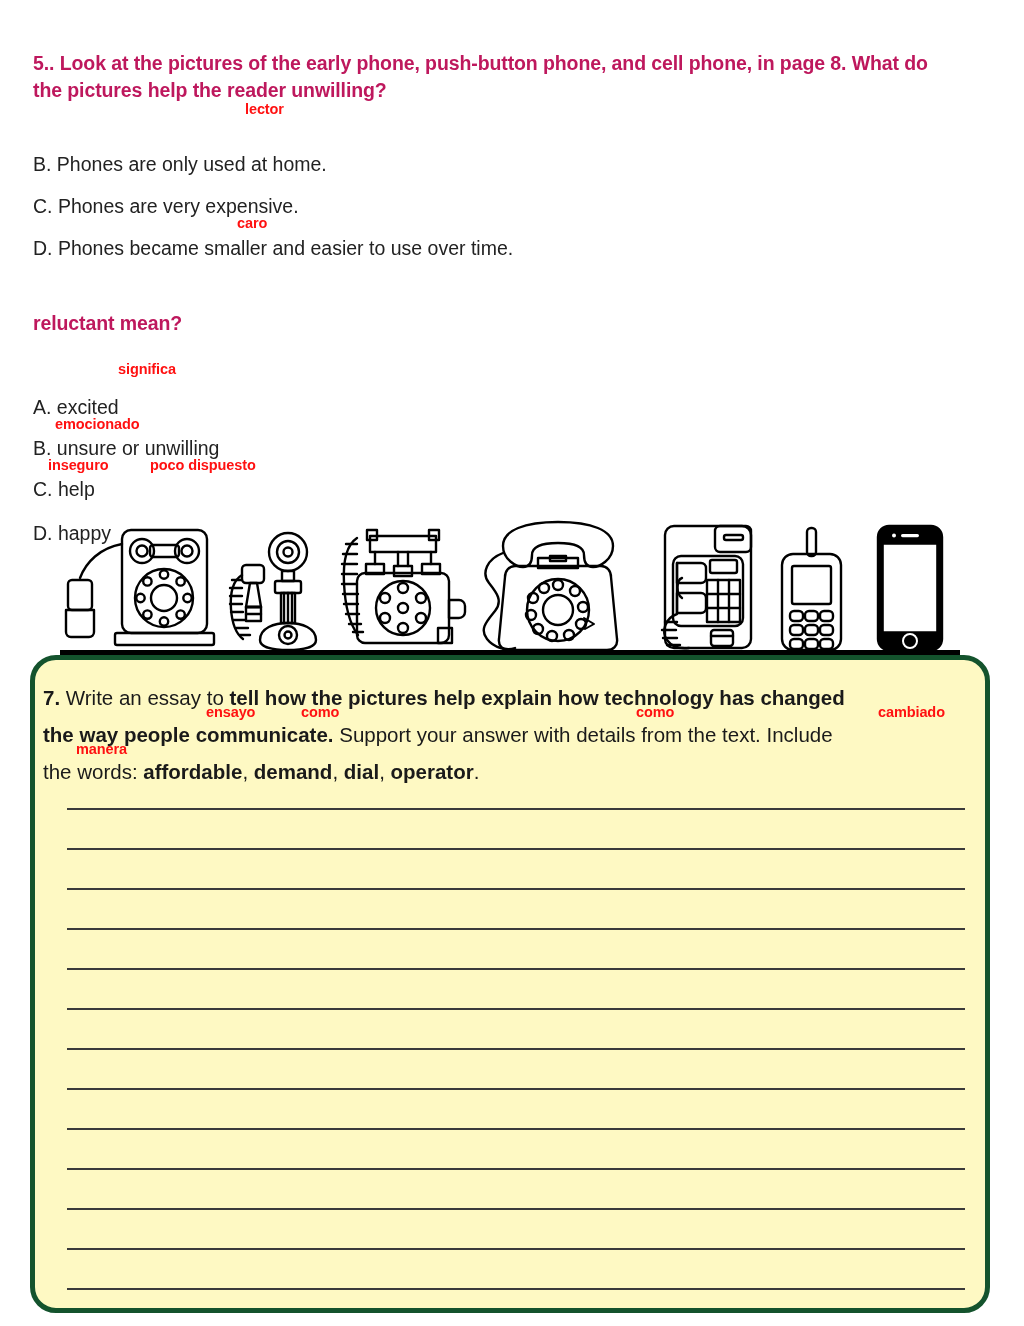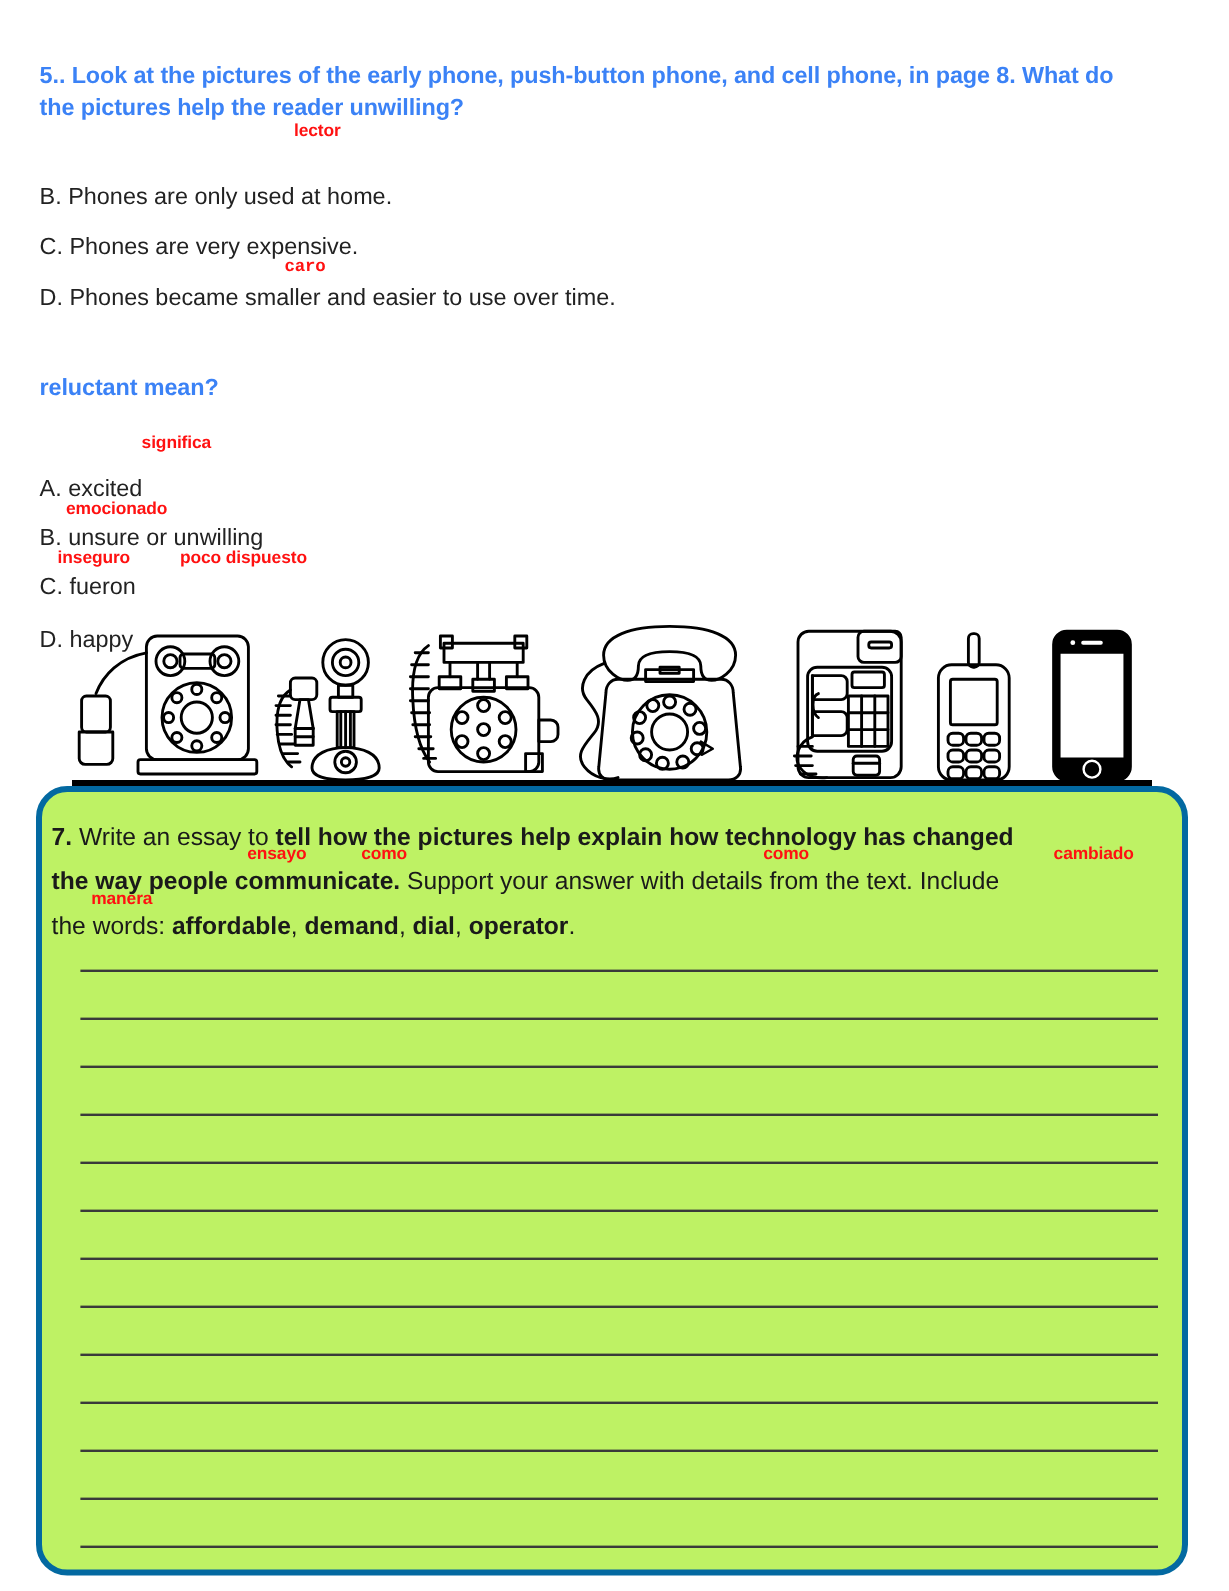--- a/index.html
+++ b/index.html
@@ -20,21 +20,21 @@
     inset: 0;
     background: #ffffff;
   }
 
   
   .q-block { position: absolute; }
   .q-text {
     font-size: 19.5px;
     font-weight: bold;
     line-height: 27px;
-    color: #3b82f6;
+    color: #be185d;
     letter-spacing: -0.1px;
   }
   .opt {
     font-size: 19.5px;
     font-weight: 400;
     line-height: 24px;
     color: #222222;
   }
   .u { text-underline-offset: 2px; }
   .gloss {
@@ -52,21 +52,21 @@
   #q5 .q-text { width: 955px; }
   #q5-gloss-reader { left: 212px; top: 52px; }
 
   #q5-options { position: absolute; left: 33px; top: 135px; }
   #q5-options .opt-row { position: relative; height: 24px; }
   #opt5a { margin-top: 0px; }
   #opt5b { margin-top: 17px; }
   #opt5c { margin-top: 18px; }
   #opt5d { margin-top: 18px; }
   #q5-gloss-fueron { left: 97px; top: 22px; }
-  #q5-gloss-caro   { left: 204px; top: 22px; font-family: Liberation Mono, monospace; }
+  #q5-gloss-caro   { left: 204px; top: 22px; }
 
   
   #q6 { left: 33px; top: 310px; width: 930px; }
   #q6 .q-text { width: 900px; }
   #q6-gloss-significa { left: 85px; top: 52px; }
 
   #q6-options { position: absolute; left: 33px; top: 395px; }
   #q6-options .opt-row { position: relative; height: 24px; }
   #opt6a { margin-top: 0px; }
   #opt6b { margin-top: 17px; text-align: right; }
@@ -86,23 +86,23 @@
   }
   #phones svg { display: block; }
 
   
   #q7box {
     position: absolute;
     left: 30px;
     top: 655px;
     width: 960px;
     height: 658px;
-    border: 5px solid #0369a1;
+    border: 5px solid #14532d;
     border-radius: 26px;
-    background: #bef264;
+    background: #fef9c3;
     box-sizing: border-box;
   }
   #q7-prompt {
     position: absolute;
     left: 8px;
     top: 19px;
     width: 942px;
   }
   #q7-prompt .q7line {
     position: relative;
@@ -156,21 +156,21 @@
   <div class="q-block" id="q6">
     <div class="q-text"><span>reluctant </span><span class="u">mean</span><span>?</span></div>
     <span class="gloss" id="q6-gloss-significa">significa</span>
   </div>
 
   <div id="q6-options">
     <div class="opt opt-row" id="opt6a"><span>A.</span><span> </span><span class="u">excited</span><span class="gloss" id="q6-gloss-emocionado">emocionado</span></div>
 
     <div class="opt opt-row" id="opt6b"><span>B.</span><span> </span><span class="u">unsure</span><span> or </span><span class="u">unwilling</span><span class="gloss" id="q6-gloss-inseguro">inseguro</span><span class="gloss" id="q6-gloss-pocodisp">poco dispuesto</span></div>
 
-    <div class="opt opt-row" id="opt6c"><span>C.</span><span> fueron</span></div>
+    <div class="opt opt-row" id="opt6c"><span>C.</span><span> help</span></div>
 
     <div class="opt opt-row" id="opt6d"><span>D.</span><span> happy</span></div>
   </div>
 
   <div id="phones">
     <svg width="900" height="140" viewBox="0 0 900 140" fill="none" stroke="#000" stroke-width="2.4" stroke-linejoin="round" stroke-linecap="round">
 
       <g>
         <rect x="62" y="12" width="85" height="103" rx="9"></rect>
         <rect x="55" y="115" width="99" height="12" rx="2"></rect>

